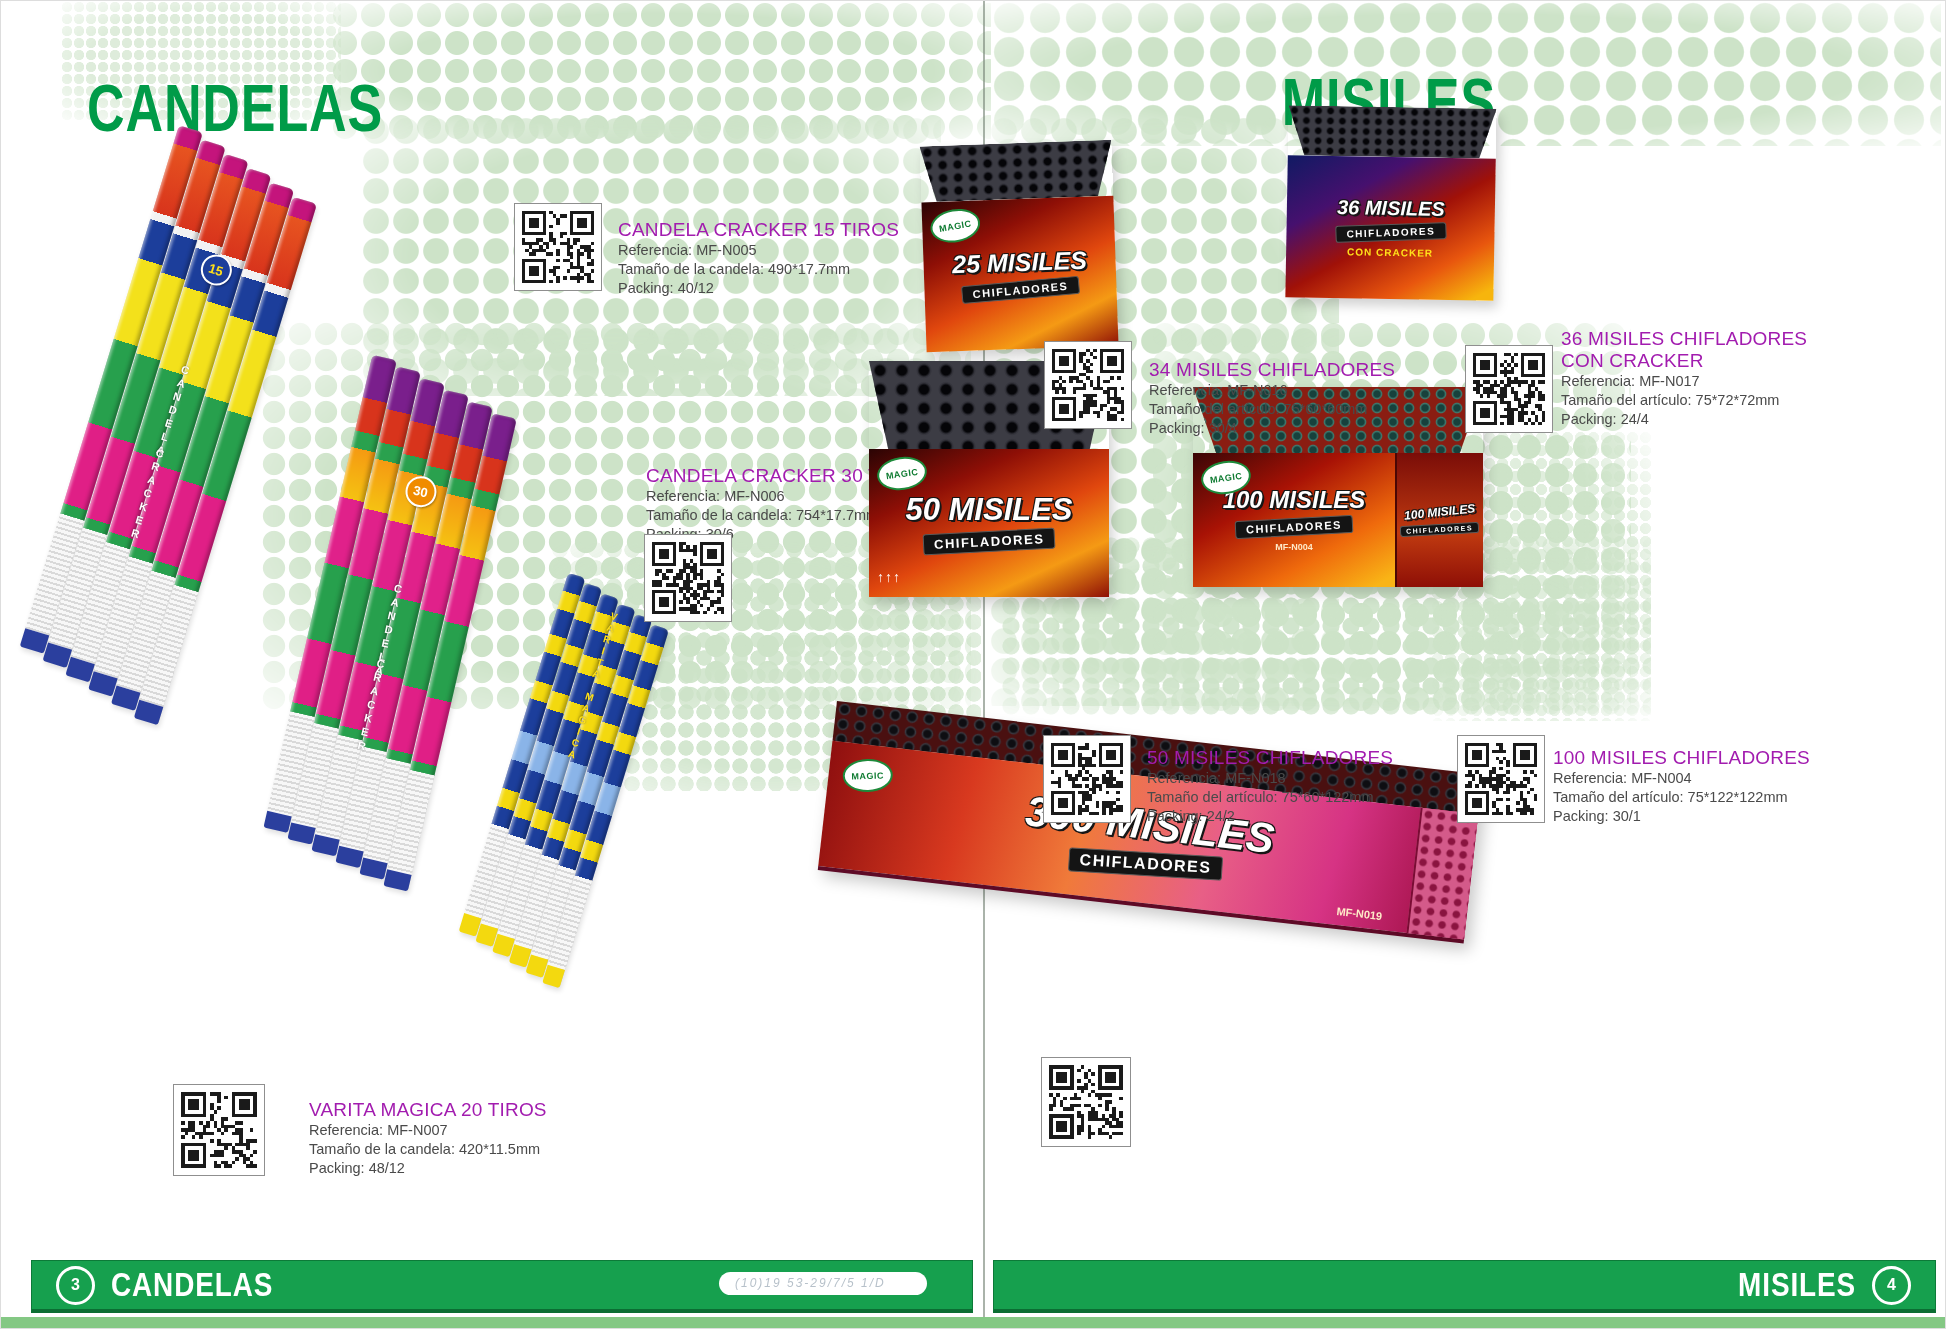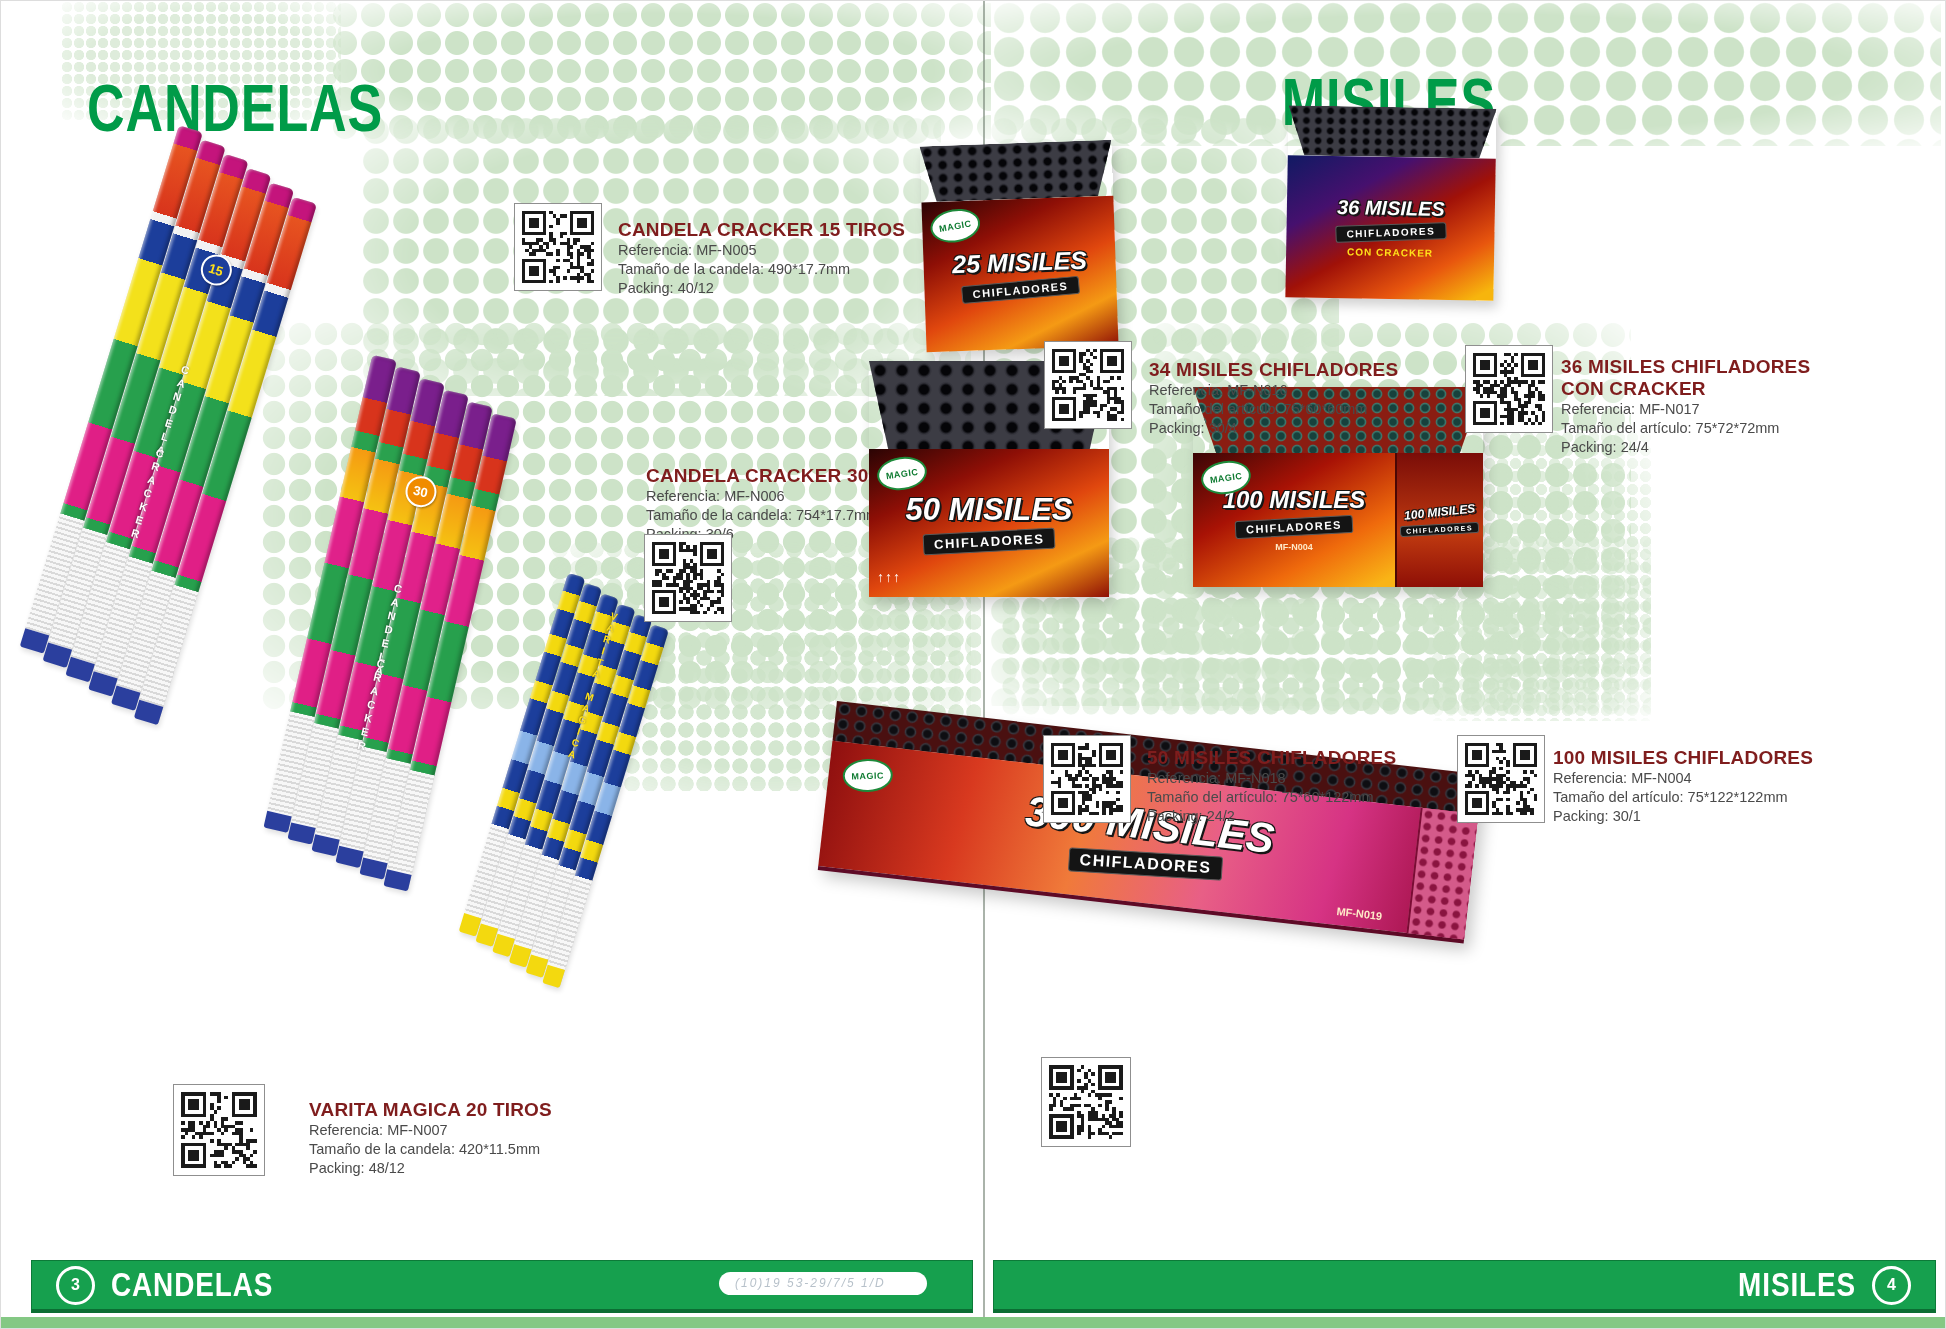--- a/index.html
+++ b/index.html
@@ -11,21 +11,21 @@
         background-image:radial-gradient(circle,#cde3c8 58%,rgba(205,227,200,0) 63%);
         -webkit-mask-image:radial-gradient(ellipse 75% 75% at 50% 50%,#000 55%,transparent 100%);
         mask-image:radial-gradient(ellipse 75% 75% at 50% 50%,#000 55%,transparent 100%);}
 
   
   .ptitle{position:absolute;font-weight:800;font-size:62px;color:#009B48;letter-spacing:1px;
           transform:scaleY(1.08) scaleX(.84);white-space:nowrap;}
 
   
   .pinfo{position:absolute;width:330px;color:#4d4d4d;}
-  .pname{font-size:19px;font-weight:700;color:#7f1d1d;letter-spacing:.2px;line-height:1.15;}
+  .pname{font-size:19px;font-weight:400;color:#a21caf;letter-spacing:.2px;line-height:1.15;}
   .pline{font-size:14.5px;line-height:1.32;color:#4a4a4a;}
 
   
   .qr{position:absolute;background:#fff;border:1px solid #8f8f8f;padding:7px;box-sizing:border-box;}
   .qr svg{display:block;width:100%;height:100%;}
 
   
   .bundle{position:absolute;display:flex;gap:1px;}
   .tube{position:relative;border-radius:5px 5px 3px 3px;
         box-shadow:inset 2px 0 3px rgba(255,255,255,.45), inset -3px 0 4px rgba(0,0,0,.28), 2px 3px 5px rgba(0,0,0,.12);}
@@ -914,21 +914,21 @@
           <rect x="2" y="2" width="3" height="3"></rect>
           <rect x="14" y="0" width="7" height="7"></rect>
           <rect x="15" y="1" width="5" height="5" fill="#fff"></rect>
           <rect x="16" y="2" width="3" height="3"></rect>
           <rect x="0" y="14" width="7" height="7"></rect>
           <rect x="1" y="15" width="5" height="5" fill="#fff"></rect>
           <rect x="2" y="16" width="3" height="3"></rect>
         </svg>
       </div>
     </div>
-  <div class="pinfo" style="left:1560px;top:355px">
+  <div class="pinfo" style="left:1560px;top:327px">
     <div class="pname">36 MISILES CHIFLADORES</div>
     <div class="pname">CON CRACKER</div>
     <div class="pline">Referencia: MF-N017</div>
     <div class="pline">Tamaño del artículo: 75*72*72mm</div>
     <div class="pline">Packing: 24/4</div>
   </div>
 
   <div class="qr" style="left:1042px;top:734px;width:88px;height:88px">
       <div class="qr-grid" style="width: 100%; height: 100%;">
         <svg xmlns="http://www.w3.org/2000/svg" viewBox="0 0 21 21" shape-rendering="crispEdges" fill="#1a1a1a" style="display:block;width:100%;height:100%">

